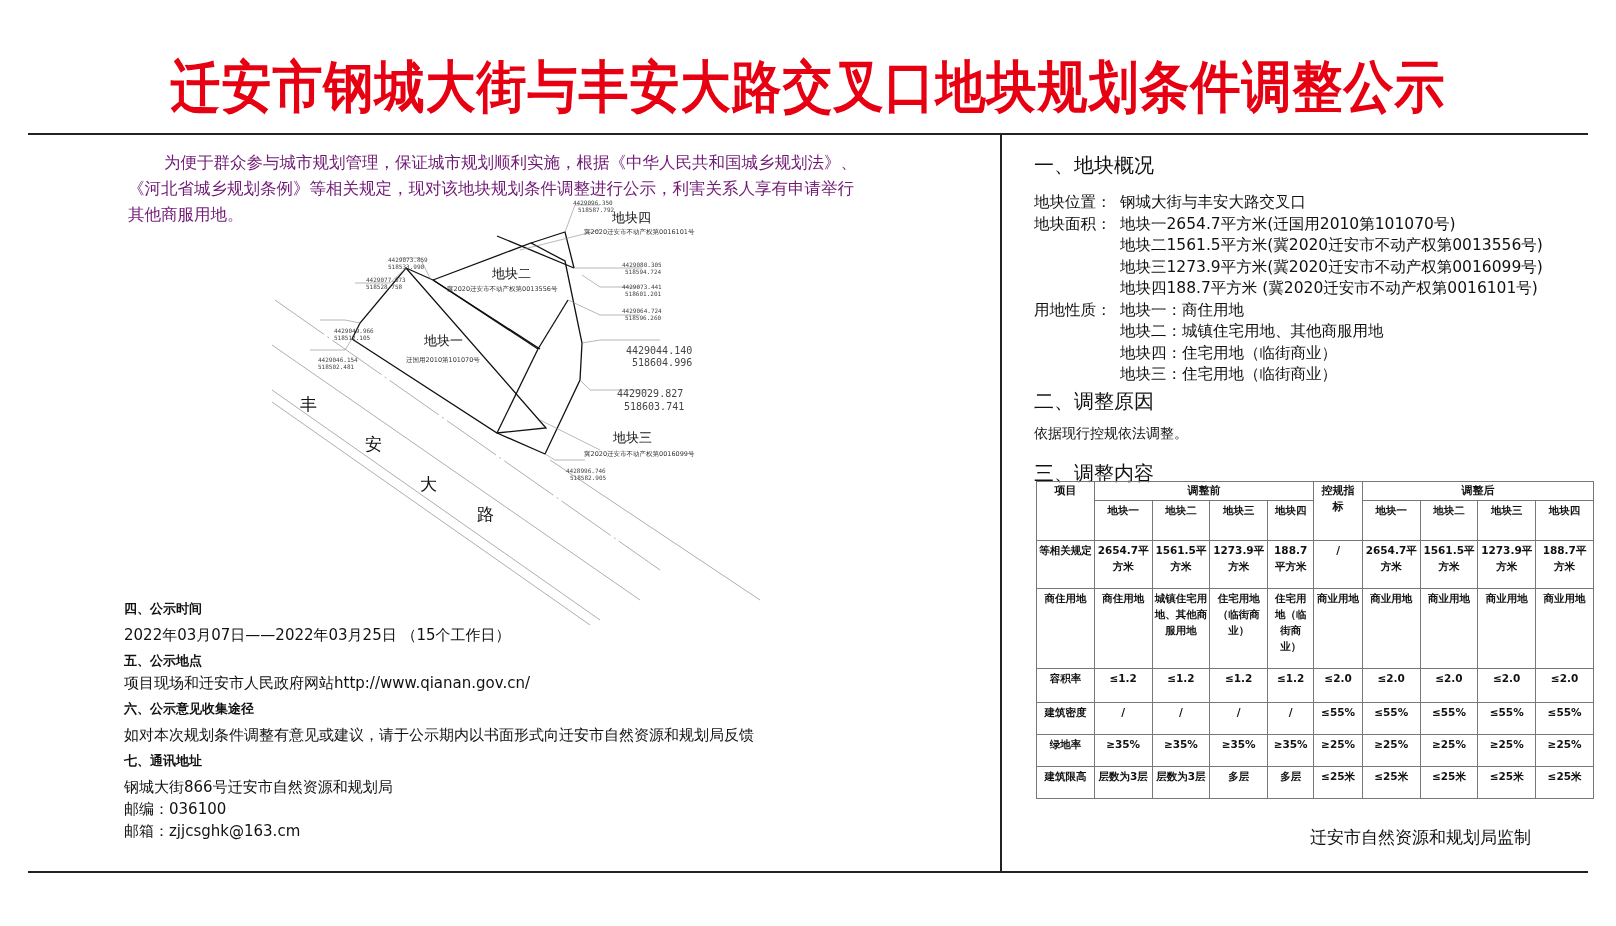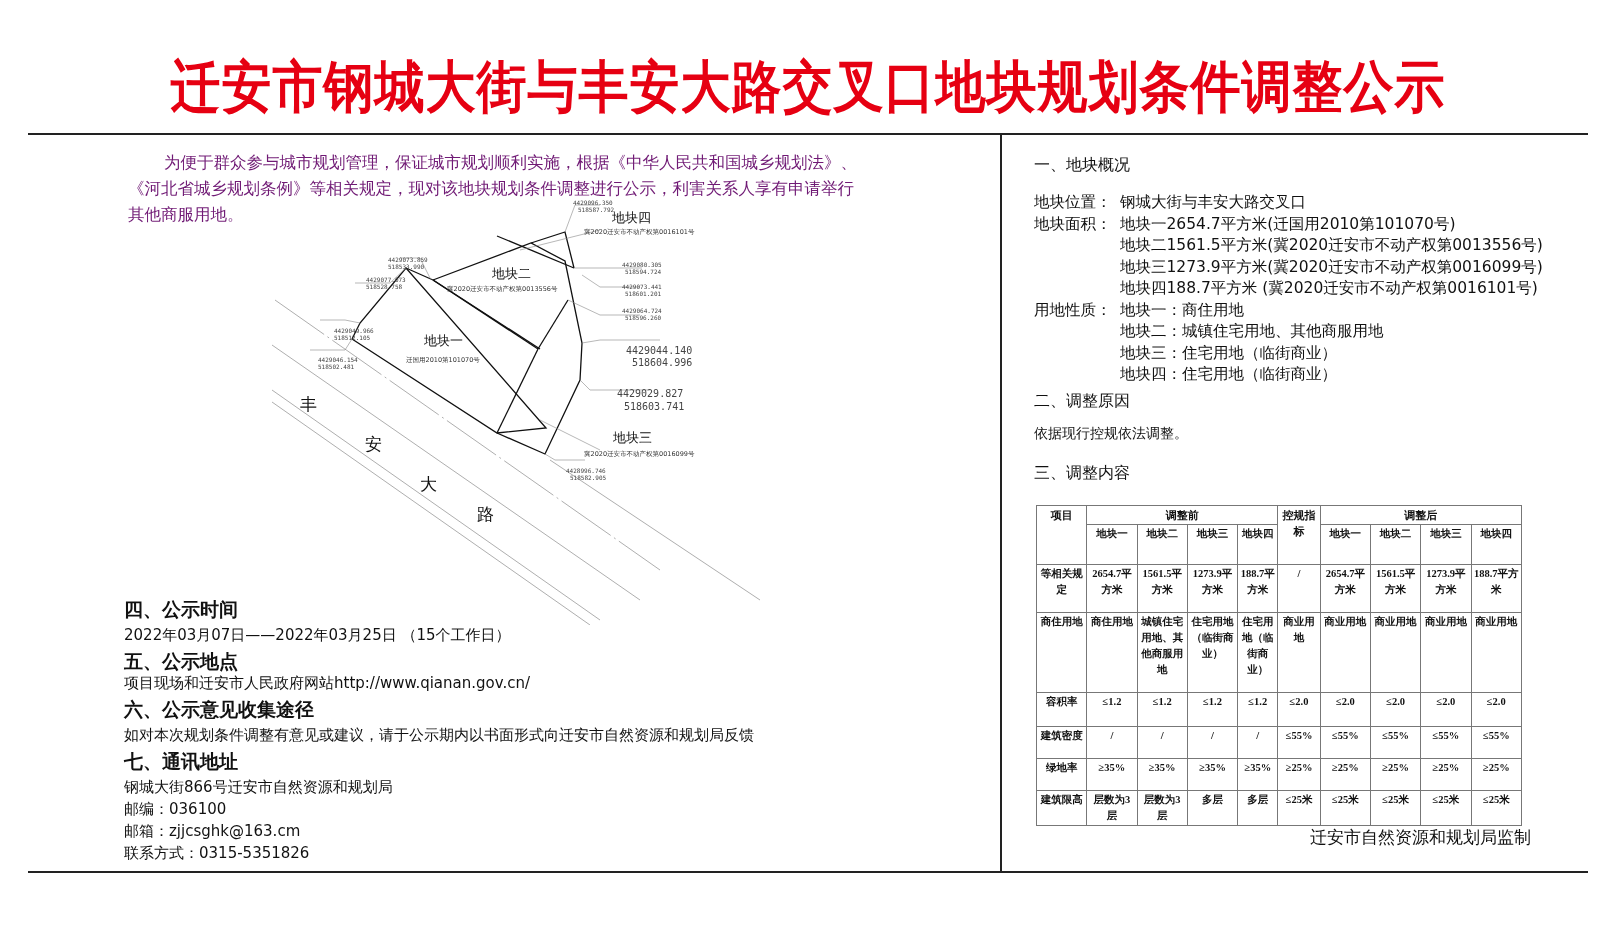--- a/index.html
+++ b/index.html
@@ -25,33 +25,33 @@
 
   .map { position: absolute; left: 270px; top: 195px; width: 720px; height: 430px; }
   .map svg { width: 100%; height: 100%; }
   .map .t-label { font-family: "DejaVu Sans", sans-serif; font-size: 13px; fill: #111; }
   .map .t-small { font-family: "DejaVu Sans", sans-serif; font-size: 6.5px; fill: #333; }
   .map .t-coord { font-family: "DejaVu Sans Mono", monospace; font-size: 6px; fill: #444; }
   .map .t-coord-big { font-family: "DejaVu Sans Mono", monospace; font-size: 10px; fill: #444; }
   .map .t-road { font-family: "DejaVu Sans", sans-serif; font-size: 17px; fill: #111; }
 
   .left-info { position: absolute; left: 124px; top: 598px; width: 720px; }
-  .sec-h { font-weight: bold; font-size: 19px; line-height: 22px; color: #111; }
+  .sec-h { font-weight: bold; font-size: 13px; line-height: 22px; color: #111; }
   .sec-p { font-size: 15px; line-height: 22px; color: #111; }
   .gap4 { height: 4px; }
 
   .right { position: absolute; left: 1034px; top: 150px; width: 540px; }
-  .r-h { font-size: 16px; line-height: 30px; color: #111; }
+  .r-h { font-size: 20px; line-height: 30px; color: #111; }
   .r-row { font-size: 15.5px; line-height: 21.5px; color: #111; display: flex; white-space: nowrap; }
   .r-row .k { width: 86px; flex: none; }
   .r-p { font-size: 14px; line-height: 22px; color: #111; }
 
   table.adj {
-    position: absolute; left: 1036px; top: 505px; width: 486px;
-    border-collapse: collapse; font-size: 10.5px; font-weight: bold; line-height: 16px; color: #111; font-family: Liberation Serif, serif;
+    position: absolute; left: 1036px; top: 481px; width: 558px;
+    border-collapse: collapse; font-size: 10.5px; font-weight: bold; line-height: 16px; color: #111;
   }
   table.adj td, table.adj th {
     border: 1px solid #777; text-align: center; vertical-align: top; padding: 1px 2px; font-weight: bold;
   }
   table.adj th { font-size: 11px; }
   .sign { position: absolute; left: 1310px; top: 826px; font-size: 17px; color: #111; }
 </style>
 </head>
 <body>
 
@@ -156,21 +156,20 @@
   <div class="gap4"></div>
   <div class="sec-h">六、公示意见收集途径</div>
   <div class="gap4"></div>
   <div class="sec-p">如对本次规划条件调整有意见或建议，请于公示期内以书面形式向迁安市自然资源和规划局反馈</div>
   <div class="gap4"></div>
   <div class="sec-h">七、通讯地址</div>
   <div class="gap4"></div>
   <div class="sec-p">钢城大街866号迁安市自然资源和规划局</div>
   <div class="sec-p">邮编：036100</div>
   <div class="sec-p">邮箱：zjjcsghk@163.cm</div>
-  <div class="sec-p">联系方式：0315-5351826</div>
 </div>
 
 <div class="right">
   <div class="r-h">一、地块概况</div>
   <div style="height:12px"></div>
   <div class="r-row">
       <span class="k">地块位置：</span>
       <span>钢城大街与丰安大路交叉口</span>
     </div>
   <div class="r-row">
@@ -192,25 +191,25 @@
   <div class="r-row">
       <span class="k">用地性质：</span>
       <span>地块一：商住用地</span>
     </div>
   <div class="r-row">
       <span class="k"></span>
       <span>地块二：城镇住宅用地、其他商服用地</span>
     </div>
   <div class="r-row">
       <span class="k"></span>
+      <span>地块四：住宅用地（临街商业）</span>
+    </div>
+  <div class="r-row">
+      <span class="k"></span>
       <span>地块三：住宅用地（临街商业）</span>
-    </div>
-  <div class="r-row">
-      <span class="k"></span>
-      <span>地块四：住宅用地（临街商业）</span>
     </div>
   <div class="r-h">二、调整原因</div>
   <div style="height:6px"></div>
   <div class="r-p">依据现行控规依法调整。</div>
   <div style="height:14px"></div>
   <div class="r-h">三、调整内容</div>
 </div>
 
 <table class="adj">
   <colgroup>

